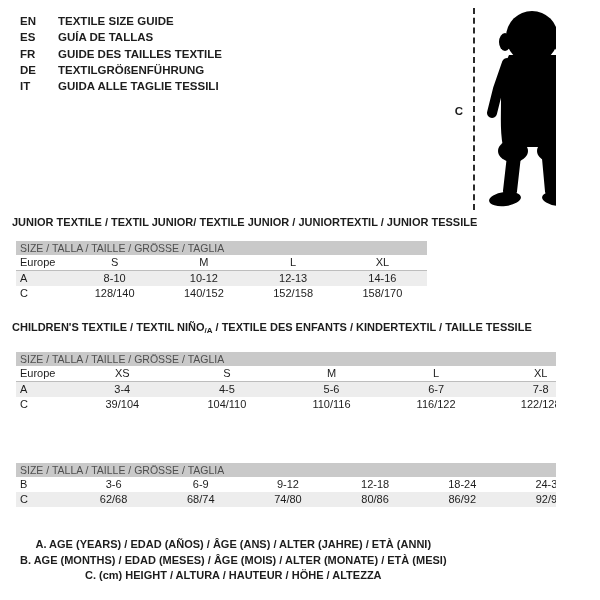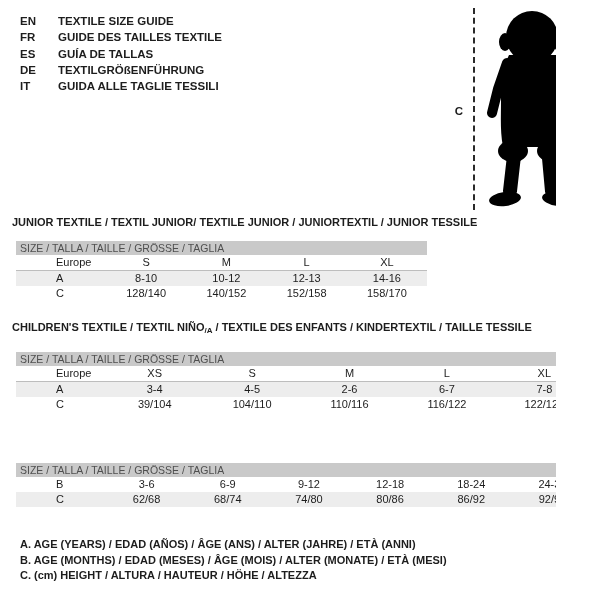--- a/index.html
+++ b/index.html
@@ -24,41 +24,41 @@
   .sec-title{position:absolute;left:12px;font-size:11px;font-weight:bold;line-height:15px;white-space:nowrap;}
   .subsc{font-size:8px;vertical-align:-2px;}
 
   
   .tbl{position:absolute;}
   .bar{height:14px;line-height:14px;background:var(--bar-bg);color:var(--bar-text);
        font-size:10.5px;padding-left:4px;white-space:nowrap;overflow:hidden;}
   .row{display:flex;height:15px;line-height:15px;font-size:11px;}
   .row.bordered{border-bottom:1px solid var(--row-border);}
   .row.shaded{background:var(--row-shaded);}
-  .lbl{width:50px;padding-left:4px;flex:none;margin-left:36px;}
+  .lbl{width:50px;padding-left:4px;flex:none;}
   .cell{flex:1;text-align:center;}
 
   
   .footnotes{position:absolute;left:20px;top:537px;}
-  .footnote{font-size:11px;font-weight:bold;line-height:15.5px;white-space:nowrap;}
+  .footnote{font-size:11px;font-weight:bold;line-height:15.5px;white-space:nowrap;text-align:center;}
 </style>
 </head>
 <body>
 
 <div class="page">
 
   <div class="lang-block">
     <div class="lang-row">
       <span class="lang-code">EN</span><span>TEXTILE SIZE GUIDE</span>
     </div>
     <div class="lang-row">
-      <span class="lang-code">FR</span><span>GUIDE DES TAILLES TEXTILE</span>
+      <span class="lang-code">ES</span><span>GUÍA DE TALLAS</span>
     </div>
     <div class="lang-row">
-      <span class="lang-code">ES</span><span>GUÍA DE TALLAS</span>
+      <span class="lang-code">FR</span><span>GUIDE DES TAILLES TEXTILE</span>
     </div>
     <div class="lang-row">
       <span class="lang-code">DE</span><span>TEXTILGRÖßENFÜHRUNG</span>
     </div>
     <div class="lang-row">
       <span class="lang-code">IT</span><span>GUIDA ALLE TAGLIE TESSILI</span>
     </div>
   </div>
 
   <span class="c-label">C</span>
@@ -115,21 +115,21 @@
       <span class="cell">XS</span>
       <span class="cell">S</span>
       <span class="cell">M</span>
       <span class="cell">L</span>
       <span class="cell">XL</span>
     </div>
     <div class="row shaded">
       <span class="lbl">A</span>
       <span class="cell">3-4</span>
       <span class="cell">4-5</span>
-      <span class="cell">2-6</span>
+      <span class="cell">5-6</span>
       <span class="cell">6-7</span>
       <span class="cell">7-8</span>
     </div>
     <div class="row">
       <span class="lbl">C</span>
       <span class="cell">39/104</span>
       <span class="cell">104/110</span>
       <span class="cell">110/116</span>
       <span class="cell">116/122</span>
       <span class="cell">122/128</span>

